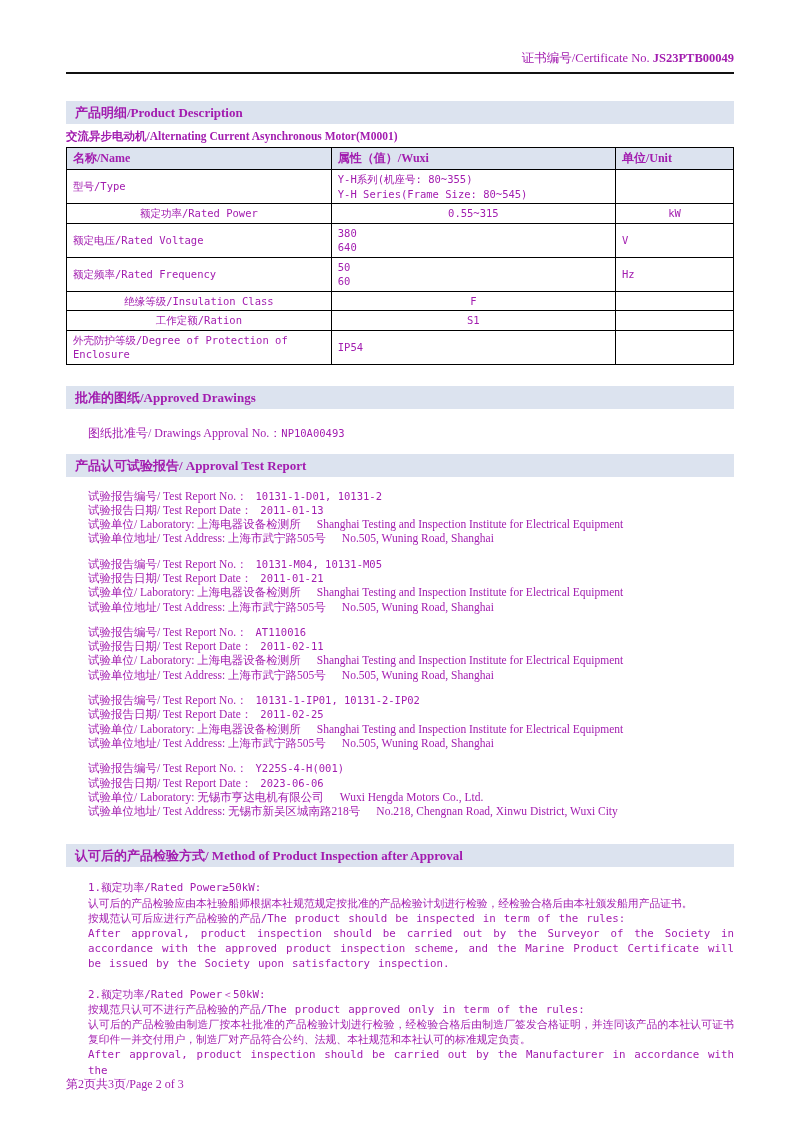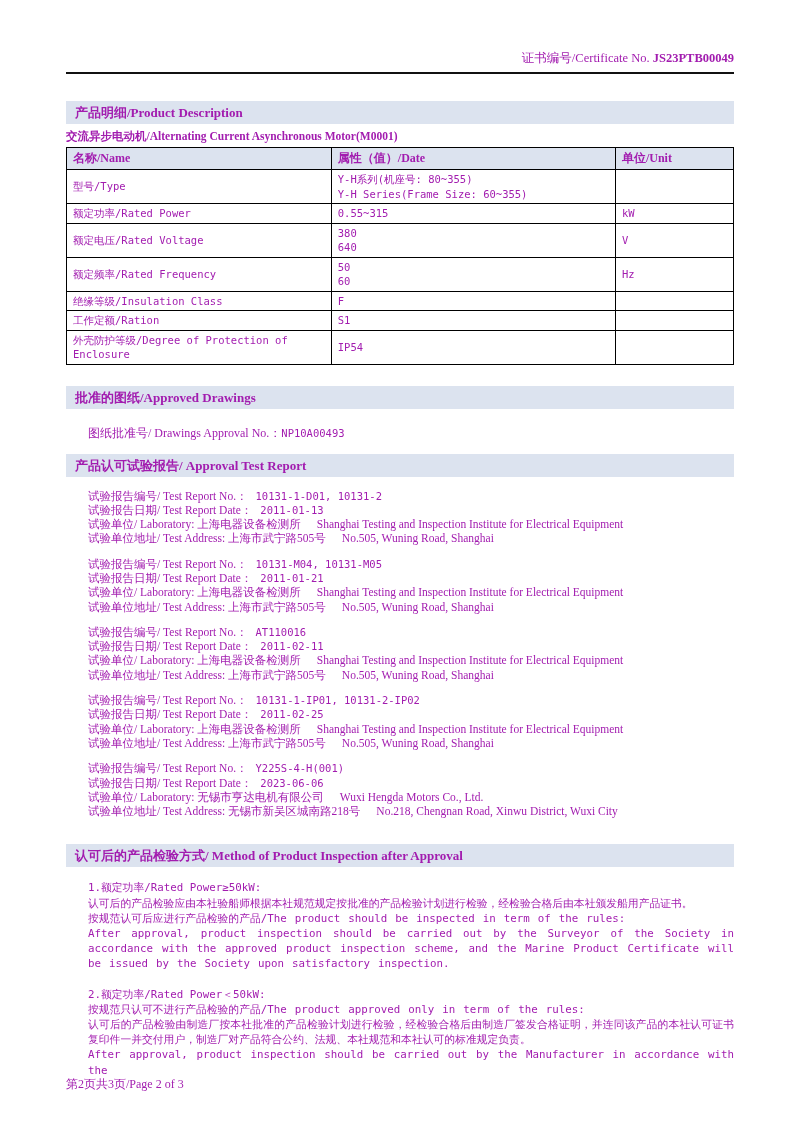--- a/index.html
+++ b/index.html
@@ -61,21 +61,21 @@
     height: 20px;
   }
   table.spec td {
     font-family: "DejaVu Sans Mono", "Liberation Mono", monospace;
     font-size: 10.5px;
     line-height: 14.5px;
   }
   .col-name { width: 39.7%; }
   .col-val  { width: 42.6%; }
   .col-unit { width: 17.7%; }
-  tr.h1 td { height: 19px; }
+  tr.h1 td { height: 19px; text-align: center; }
   tr.h2 td { height: 32px; }
 
   
   .indent { padding-left: 22px; }
   .drawing-line { margin-top: 17px; font-size: 12px; line-height: 15px; }
   .mono { font-family: "DejaVu Sans Mono", "Liberation Mono", monospace; font-size: 10.5px; }
 
   
   .reports { margin-top: 12px; }
   .report-block { margin-bottom: 11px; }
@@ -112,28 +112,28 @@
 
     <table class="spec">
       <colgroup>
           <col class="col-name">
           <col class="col-val">
           <col class="col-unit">
         </colgroup>
       <tbody>
           <tr>
         <th>名称/Name</th>
-        <th>属性（值）/Date</th>
+        <th>属性（值）/Wuxi</th>
         <th>单位/Unit</th>
       </tr>
       <tr class="h2">
         <td>型号/Type</td>
         <td>
           <div>Y-H系列(机座号: 80~355)</div>
-          <div>Y-H Series(Frame Size: 60~355)</div>
+          <div>Y-H Series(Frame Size: 80~545)</div>
         </td>
         <td></td>
       </tr>
       <tr class="h1">
         <td>额定功率/Rated Power</td>
         <td>0.55~315</td>
         <td>kW</td>
       </tr>
       <tr class="h2">
         <td>额定电压/Rated Voltage</td>

